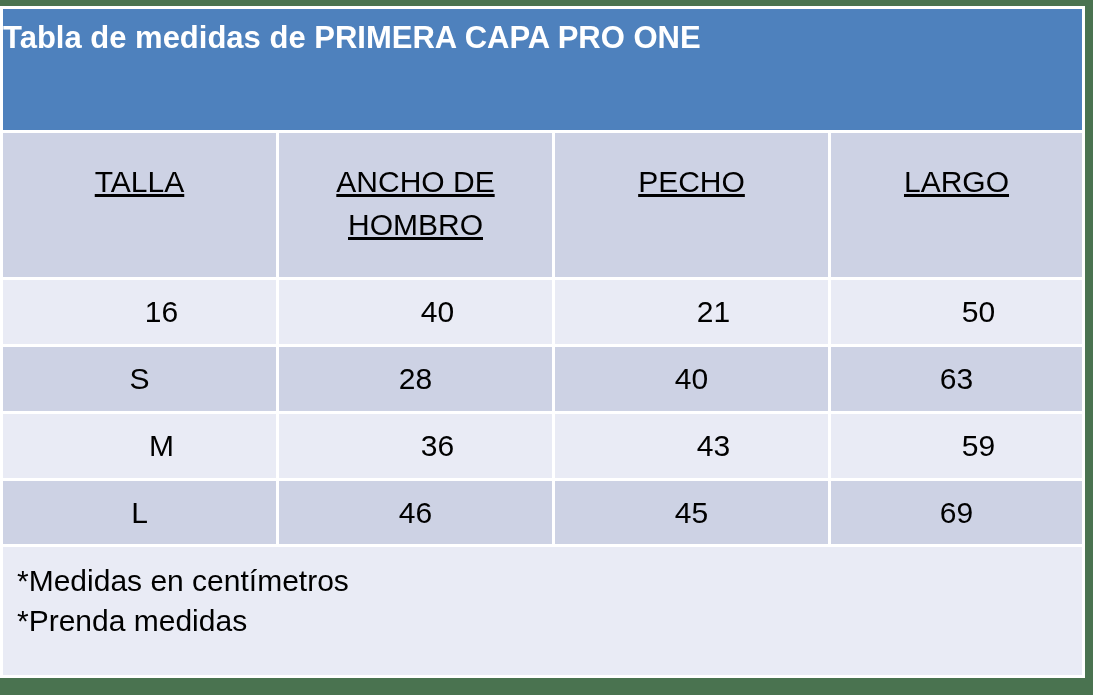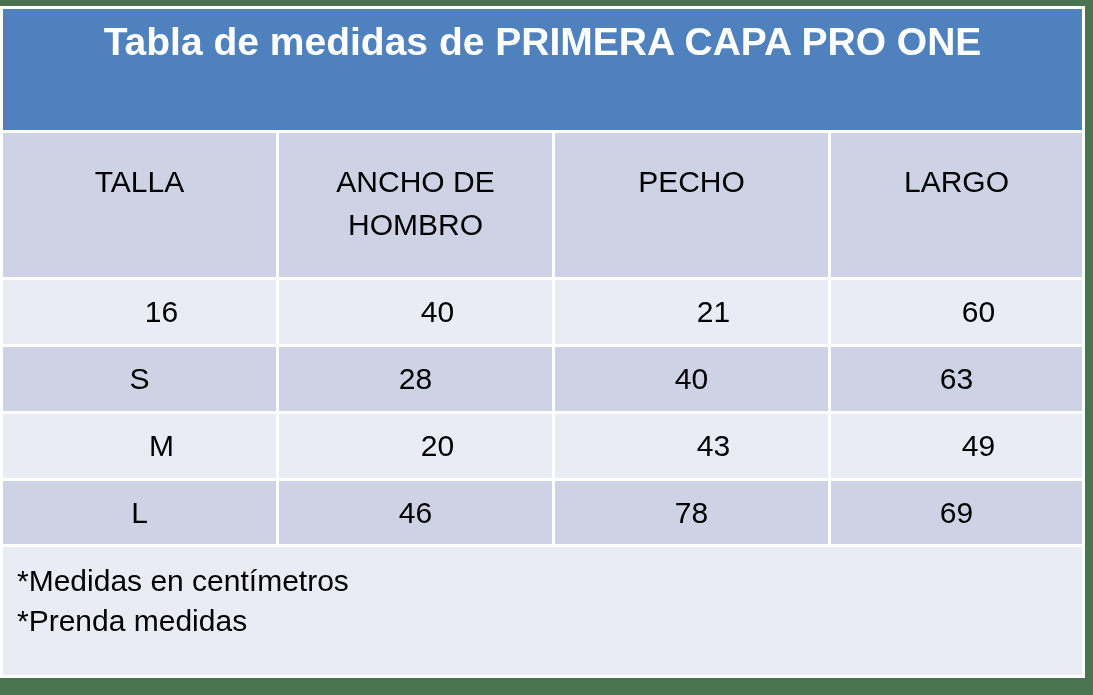--- a/index.html
+++ b/index.html
@@ -28,32 +28,33 @@
   }
   table.size-table td {
     padding: 0;
     font-size: 30px;
   }
   tr.title-row td {
     height: 95px;
     background: #4E81BD;
     color: #FFFFFF;
     font-weight: bold;
-    text-align: center;
+    text-align: left;
     vertical-align: top;
     padding-top: 11px;
-    font-size: 39px;
+    font-size: 31px;
   }
   tr.head-row td {
     height: 100px;
     background: #CDD2E4;
     text-align: center;
     vertical-align: top;
     padding-top: 27px;
     line-height: 1.45;
+    text-decoration: underline;
   }
   tr.data-row td {
     height: 56px;
     text-align: center;
     vertical-align: middle;
   }
   tr.data-row.light td { background: #E9EBF5; padding-left: 44px; }
   tr.data-row.dark  td { background: #CDD2E4; }
   tr.notes-row td {
     height: 98px;
@@ -82,38 +83,38 @@
       <tr class="head-row">
         <td>TALLA</td>
         <td>ANCHO DE HOMBRO</td>
         <td>PECHO</td>
         <td>LARGO</td>
       </tr>
       <tr class="data-row light">
         <td>16</td>
         <td>40</td>
         <td>21</td>
-        <td>60</td>
+        <td>50</td>
       </tr>
       <tr class="data-row dark">
         <td>S</td>
         <td>28</td>
         <td>40</td>
         <td>63</td>
       </tr>
       <tr class="data-row light">
         <td>M</td>
-        <td>20</td>
+        <td>36</td>
         <td>43</td>
-        <td>49</td>
+        <td>59</td>
       </tr>
       <tr class="data-row dark">
         <td>L</td>
         <td>46</td>
-        <td>78</td>
+        <td>45</td>
         <td>69</td>
       </tr>
       <tr class="notes-row">
         <td colspan="4">
           <div>*Medidas en centímetros</div>
           <div>*Prenda medidas</div>
         </td>
       </tr>
     </tbody>
   </table>

